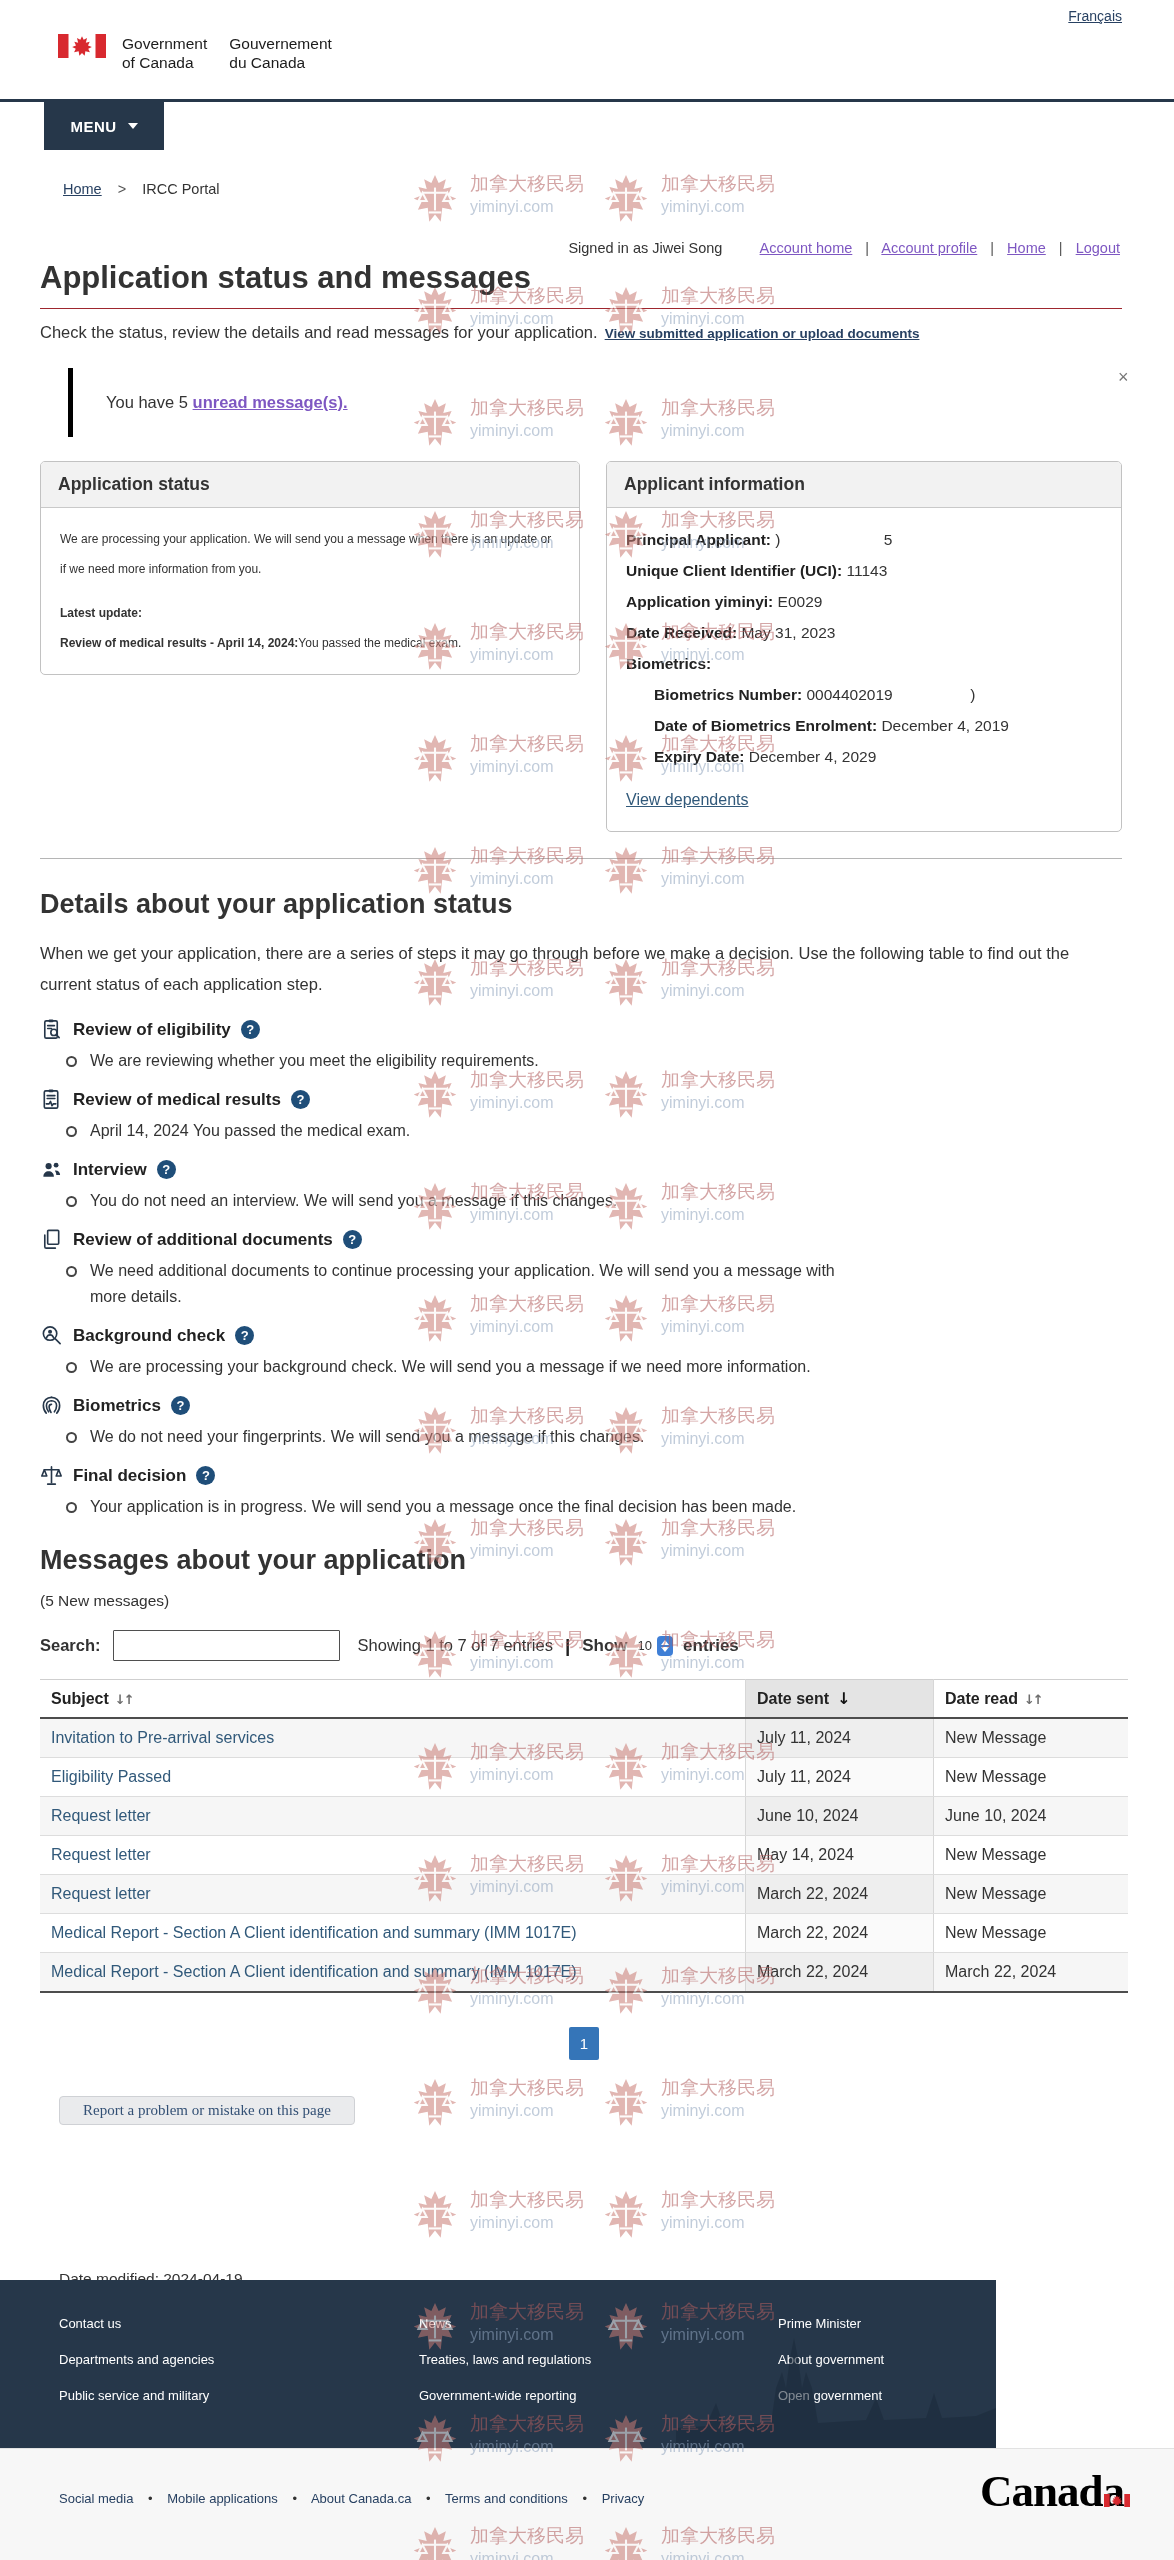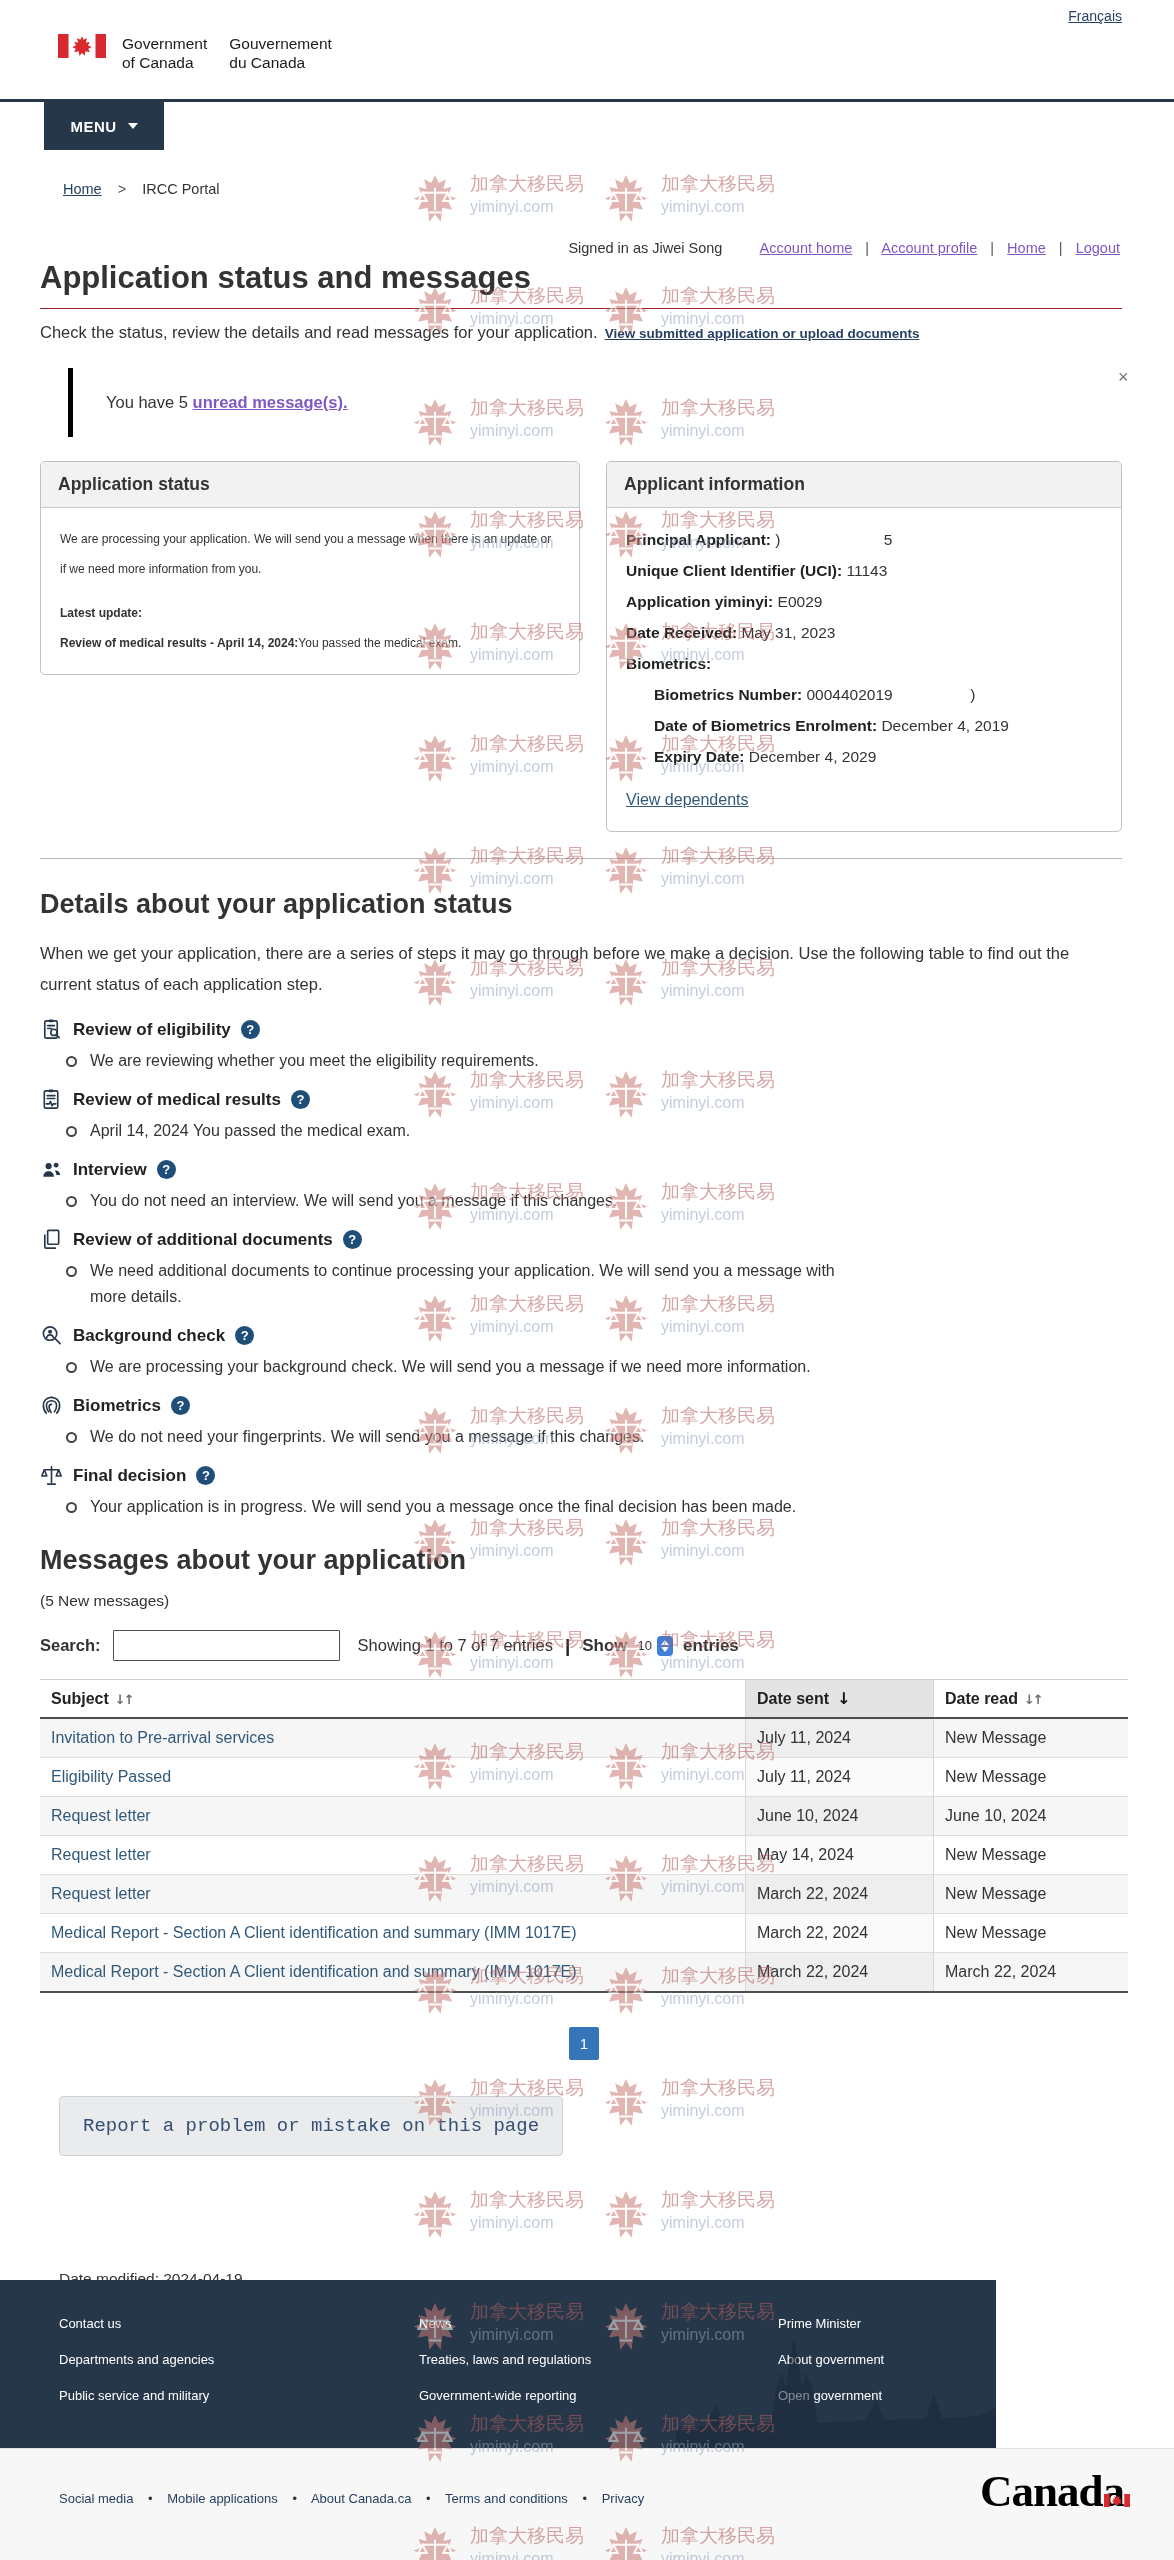--- a/index.html
+++ b/index.html
@@ -94,21 +94,21 @@
   .sort-both{font-family:"DejaVu Sans",sans-serif;font-size:13px;color:#6e6e6e;letter-spacing:-2px;margin-left:6px;}
   .sort-both::after{content:"\2193\2191";}
   .sort-desc{font-family:"DejaVu Sans",sans-serif;font-size:16px;color:#111;font-weight:bold;margin-left:8px;}
   .sort-desc::after{content:"\2193";}
   .pagination{margin-top:34px;text-align:center;}
   .page-btn{display:inline-block;width:30px;height:33px;line-height:33px;background:#3575b8;color:#fff;
             font-size:15px;border-radius:2px;text-align:center;}
 
   
   .report-btn{position:absolute;top:2096px;left:59px;background:#eaebed;border:1px solid #cfd1d5;border-radius:4px;
-              padding:18px 23px;font-size:19px;color:#335075;font-family:Liberation Mono, monospace;}
+              padding:5px 23px;font-size:15px;color:#335075;font-family:Liberation Serif, serif;}
   .date-modified{position:absolute;top:2270px;left:59px;font-size:15.5px;color:#333;}
 
   .footer{position:absolute;top:2280px;left:0;width:996px;height:168px;background:#26374a;overflow:hidden;}
   .f-col{position:absolute;top:36px;}
   .f-col-1{left:59px;} .f-col-2{left:419px;} .f-col-3{left:778px;}
   .f-col a{display:block;color:#fff;font-size:13px;margin-bottom:21px;text-decoration:none;}
   .parliament{position:absolute;right:0;bottom:0;opacity:.55;}
 
   .subfooter{position:absolute;top:2448px;left:0;width:1174px;height:112px;background:#f7f7f7;border-top:1px solid #e2e2e2;}
   .sub-links{position:absolute;left:59px;top:42px;font-size:13px;}

